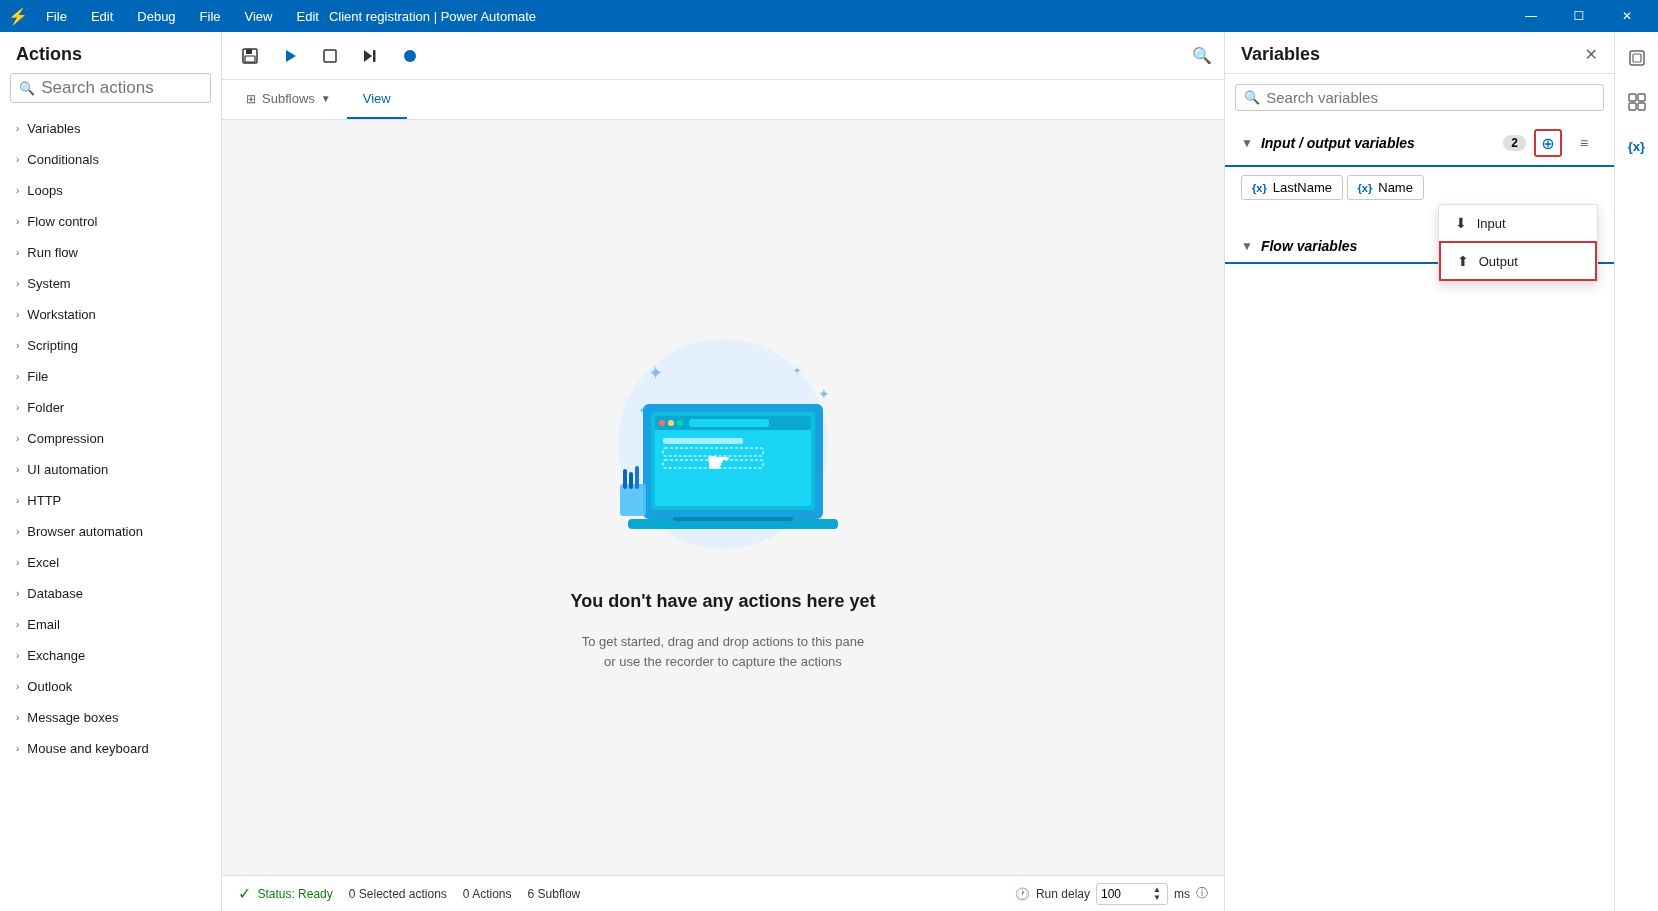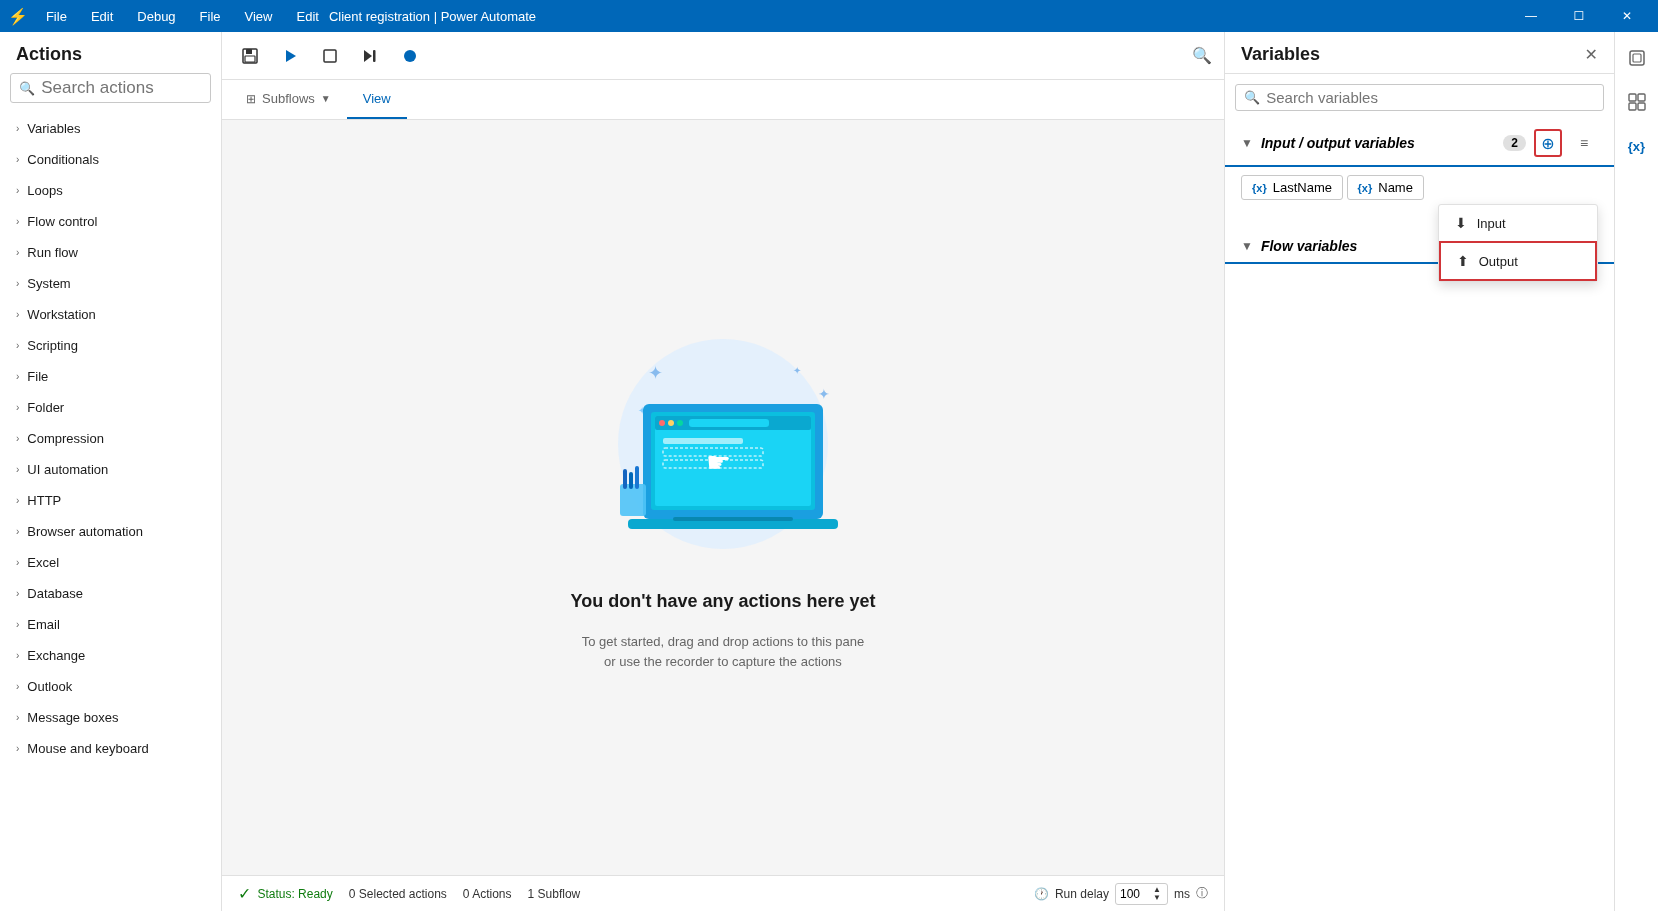--- a/index.html
+++ b/index.html
@@ -89,21 +89,21 @@
       background: #fff; border-top: 1px solid #e0e0e0;
       display: flex; align-items: center; padding: 0 16px; height: 36px;
       gap: 16px; font-size: 12px; color: #333;
     }
     .status-ready { display: flex; align-items: center; gap: 6px; color: #107c10; }
     .status-dot { font-size: 16px; }
     .status-divider { flex: 1; }
     .run-delay-section { display: flex; align-items: center; gap: 6px; }
     .run-delay-input {
       border: 1px solid #ccc; border-radius: 3px; padding: 2px 4px;
-      width: 53px; text-align: center; font-size: 12px;
+      width: 72px; text-align: center; font-size: 12px;
       display: flex; align-items: center; justify-content: space-between;
     }
     .stepper { display: flex; flex-direction: column; }
     .stepper span { font-size: 8px; cursor: pointer; line-height: 1; padding: 0 2px; }
 
     
     .variables-panel {
       width: 390px; background: #fff; border-left: 1px solid #e0e0e0;
       display: flex; flex-direction: column; flex-shrink: 0;
     }
@@ -397,21 +397,21 @@
       </div>
     </div>
 
     <div class="statusbar">
       <div class="status-ready">
         <span class="status-dot">✓</span>
         <span>Status: Ready</span>
       </div>
       <span>0 Selected actions</span>
       <span>0 Actions</span>
-      <span>1 Subflow</span>
+      <span>6 Subflow</span>
       <div class="status-divider"></div>
       <div class="run-delay-section">
         <span>🕐</span>
         <span>Run delay</span>
         <div class="run-delay-input">
           <input type="text" style="border: none; outline: none; width: 30px; font-size: 12px;" value="100">
           <div class="stepper">
             <span>▲</span>
             <span>▼</span>
           </div>

